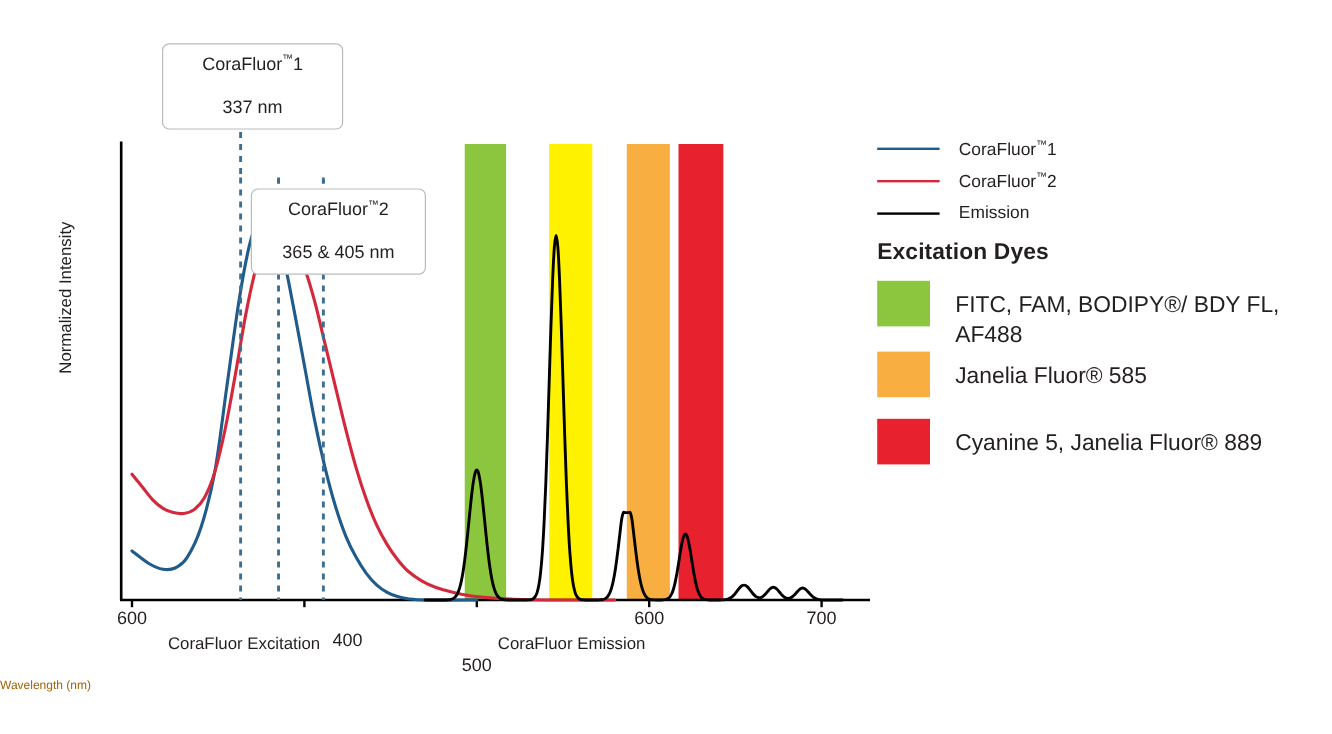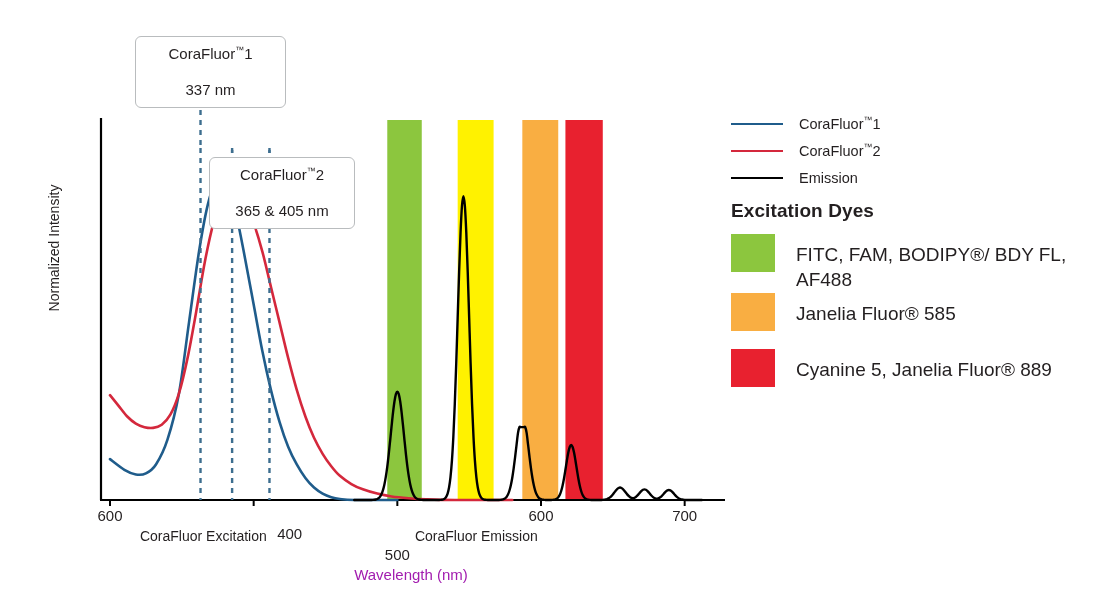--- a/index.html
+++ b/index.html
@@ -11,22 +11,22 @@
            background:#ffffff;text-align:center;line-height:1.28;
            font-size:15px;color:#231f20;padding:7px 12px 8px;}
   .callout .l2{display:block;margin-top:17px;}
   sup.tm{font-size:9px;vertical-align:super;letter-spacing:0;}
 
   #ylabel{position:absolute;left:-36px;top:240px;width:180px;
           transform:rotate(-90deg);transform-origin:center center;
           font-size:14px;color:#231f20;text-align:center;white-space:nowrap;}
 
   .axcap{position:absolute;font-size:14px;color:#231f20;white-space:nowrap;}
-  #xtitle{position:absolute;top:566px;left:0;width:822px;text-align:center;
-          font-size:15px;color:#a21caf;}
+  #xtitle{position:absolute;top:566px;left:0;width:822px;text-align:left;
+          font-size:10px;color:#a16207;}
 
   #legend{position:absolute;left:731px;top:110px;width:360px;}
   .lg-row{display:flex;align-items:center;height:27px;}
   .lg-swatch{width:52px;height:0;border-top-width:2.5px;border-top-style:solid;
              margin-right:16px;flex:none;}
   .lg-text{font-size:14.5px;color:#231f20;white-space:nowrap;}
 
   #dyes-title{position:absolute;left:731px;top:200px;font-size:19px;
               font-weight:bold;color:#231f20;letter-spacing:.1px;}
   #dyes{position:absolute;left:731px;top:234px;width:370px;}

